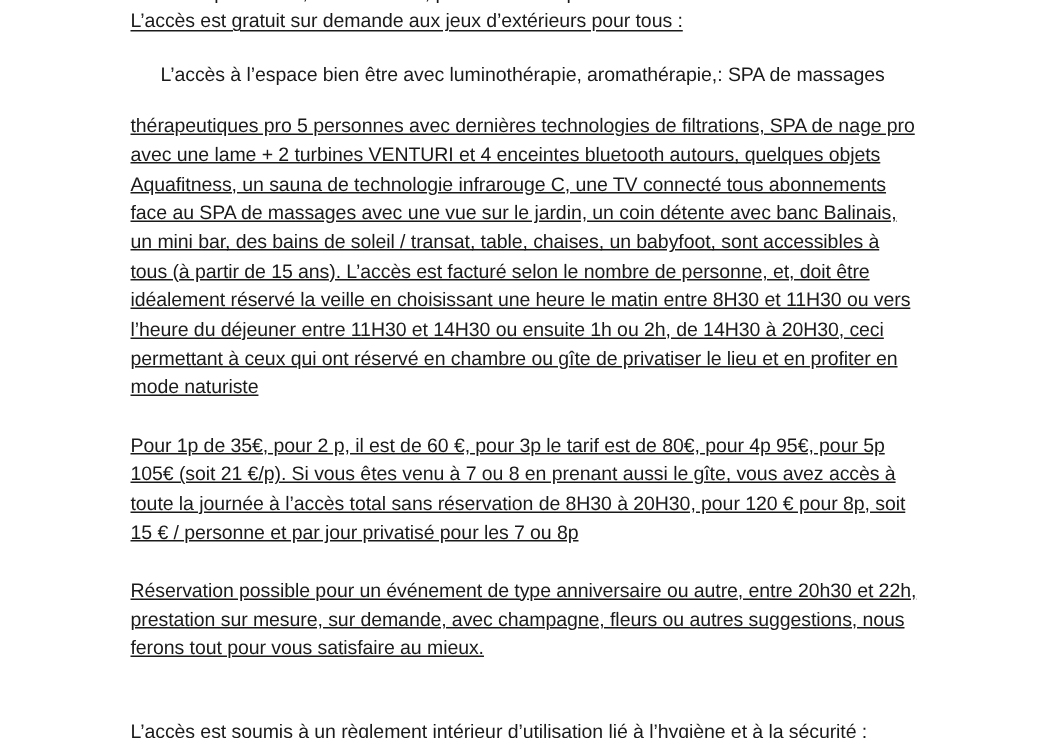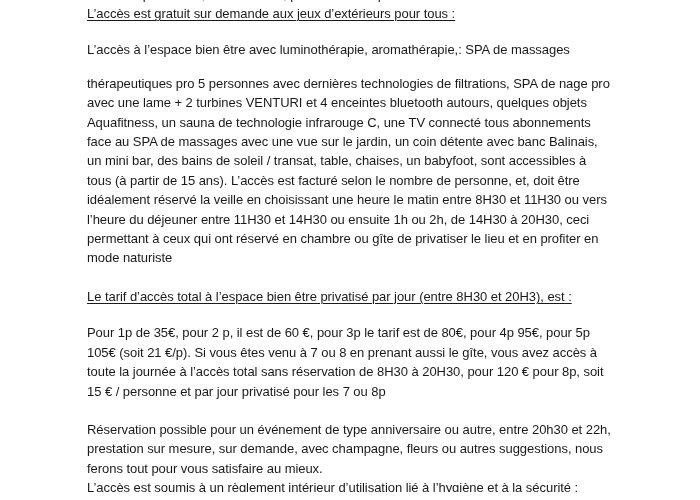--- a/index.html
+++ b/index.html
@@ -33,23 +33,25 @@
   p {
     margin: 0;
     font-size: 13px;
     line-height: 19.4px;
     letter-spacing: -0.05px;
     color: #1a1a1a;
     text-align: left;
   }
   .para {
     margin-bottom: 19px;
+    text-decoration: underline;
   }
   .para-tight {
     margin-bottom: 14px;
+    margin-left: 20px;
   }
   .gap-large {
     margin-bottom: 40px;
   }
   .heading {
     margin-bottom: 17px;
   }
   .heading .u {
     text-decoration: underline;
     text-underline-offset: 2px;
@@ -93,23 +95,20 @@
 
 
     <div class="para-tight">
       <p><span class="u">L’accès à l’espace bien être avec luminothérapie, aromathérapie,</span><span>: SPA de massages</span></p>
     </div>
 
     <div class="para">
       <p>thérapeutiques pro 5 personnes avec dernières technologies de filtrations, SPA de nage pro avec une lame + 2 turbines VENTURI et 4 enceintes bluetooth autours, quelques objets Aquafitness, un sauna de technologie infrarouge C, une TV connecté tous abonnements face au SPA de massages avec une vue sur le jardin, un coin détente avec banc Balinais, un mini bar, des bains de soleil / transat, table, chaises, un babyfoot, sont accessibles à tous (à partir de 15 ans). L’accès est facturé selon le nombre de personne, et, doit être idéalement réservé la veille en choisissant une heure le matin entre 8H30 et 11H30 ou vers l’heure du déjeuner entre 11H30 et 14H30 ou ensuite 1h ou 2h, de 14H30 à 20H30, ceci permettant à ceux qui ont réservé en chambre ou gîte de privatiser le lieu et en profiter en mode naturiste</p>
     </div>
 
-    <div class="heading">
-      <p><span class="u">Le tarif d’accès total à l’espace bien être privatisé par jour (entre 8H30 et 20H3), est :</span></p>
-    </div>
 
     <div class="para">
       <p>Pour 1p de 35€, pour 2 p, il est de 60 €, pour 3p le tarif est de 80€, pour 4p 95€, pour 5p 105€ (soit 21 €/p). Si vous êtes venu à 7 ou 8 en prenant aussi le gîte, vous avez accès à toute la journée à l’accès total sans réservation de 8H30 à 20H30, pour 120 € pour 8p, soit 15 € / personne et par jour privatisé pour les 7 ou 8p</p>
     </div>
 
     <div class="para">
       <p>Réservation possible pour un événement de type anniversaire ou autre, entre 20h30 et 22h, prestation sur mesure, sur demande, avec champagne, fleurs ou autres suggestions, nous ferons tout pour vous satisfaire au mieux.</p>
     </div>
 
   </div>

